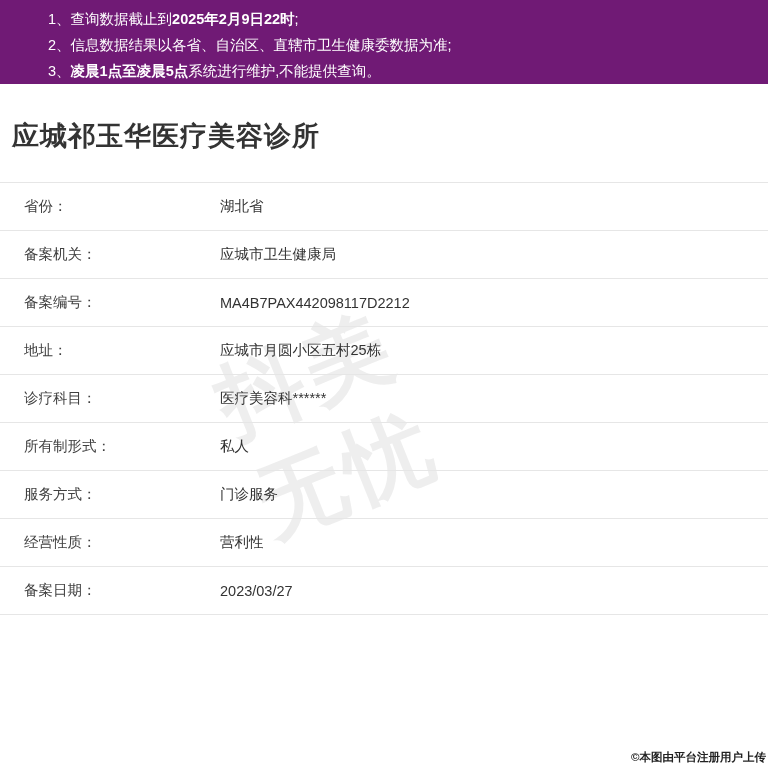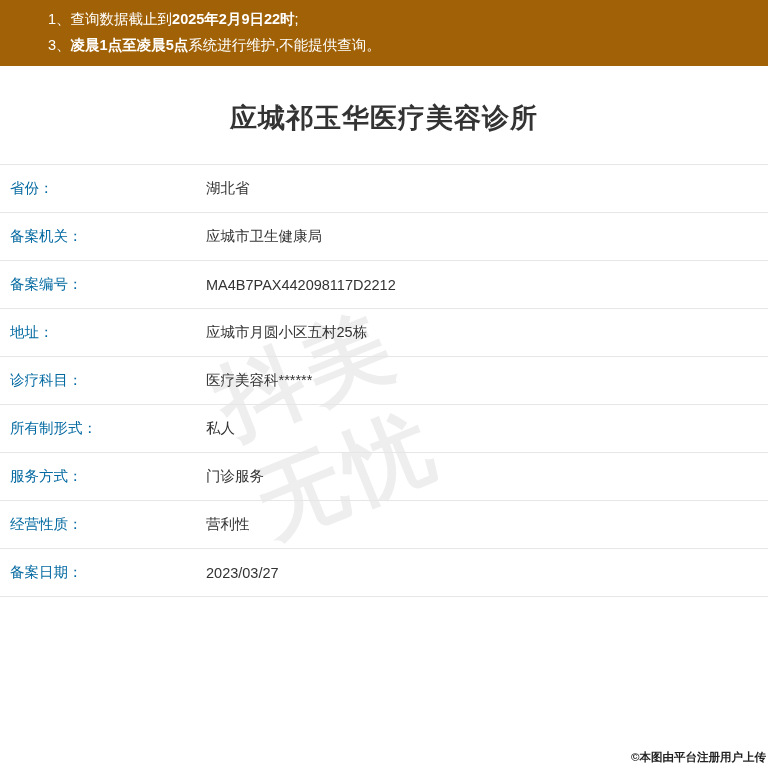--- a/index.html
+++ b/index.html
@@ -11,38 +11,39 @@
     height: 777px;
     background: #ffffff;
     font-family: "Liberation Sans", sans-serif;
     color: #333333;
     overflow: hidden;
     position: relative;
   }
 
   
   .notice {
-    background: #a16207;
+    background: #701a75;
     color: #ffffff;
-    padding: 6px 0 8px 0;
+    padding: 6px 0 0 0;
     font-size: 14.5px;
     line-height: 26px;
   }
   .notice-line {
     padding-left: 48px;
     white-space: nowrap;
   }
   .notice strong {
     font-weight: bold;
   }
 
   
   .title-wrap {
-    text-align: center;
+    text-align: left;
     padding: 34px 0 28px 0;
+    margin-left: 12px;
   }
   .title {
     font-size: 27px;
     font-weight: bold;
     color: #333333;
     letter-spacing: 1px;
   }
 
   
   .info-table {
@@ -55,22 +56,22 @@
   .info-table tr {
     border-top: 1px solid #e6e6e6;
     border-bottom: 1px solid #e6e6e6;
   }
   .info-table td {
     padding: 14px 0;
     vertical-align: middle;
   }
   .info-table td.label {
     width: 196px;
-    padding-left: 10px;
-    color: #0369a1;
+    padding-left: 24px;
+    color: #404040;
   }
   .info-table td.value {
     color: #333333;
   }
 
   
   .watermark {
     position: absolute;
     left: 232px;
     top: 288px;
@@ -103,20 +104,21 @@
     color: #222222;
     background: rgba(255,255,255,0.0);
     white-space: nowrap;
   }
 </style>
 </head>
 <body>
 
 <div class="notice">
   <div class="notice-line">1、查询数据截止到<strong>2025年2月9日22时</strong>;</div>
+  <div class="notice-line">2、信息数据结果以各省、自治区、直辖市卫生健康委数据为准;</div>
   <div class="notice-line">3、<strong>凌晨1点至凌晨5点</strong>系统进行维护,不能提供查询。</div>
 </div>
 
 <div class="title-wrap">
   <div class="title">应城祁玉华医疗美容诊所</div>
 </div>
 
 <div class="watermark">抖美
 无忧</div>
 

